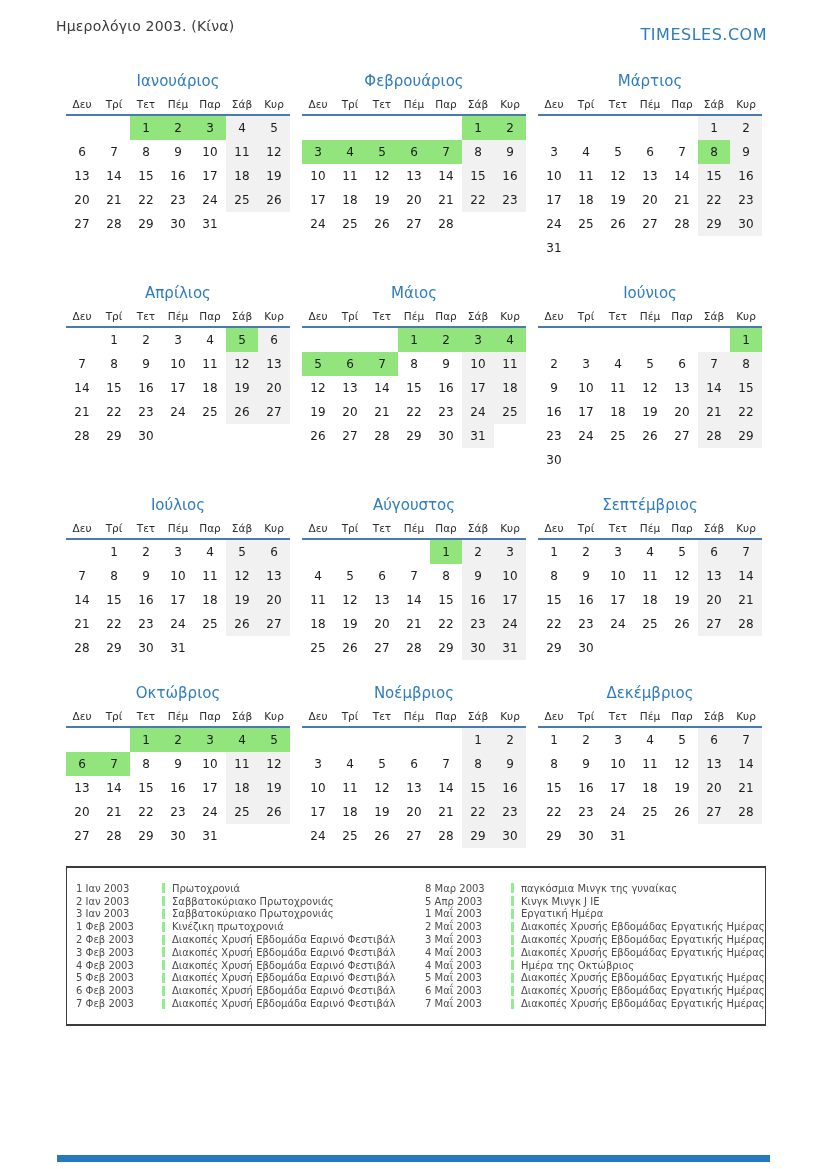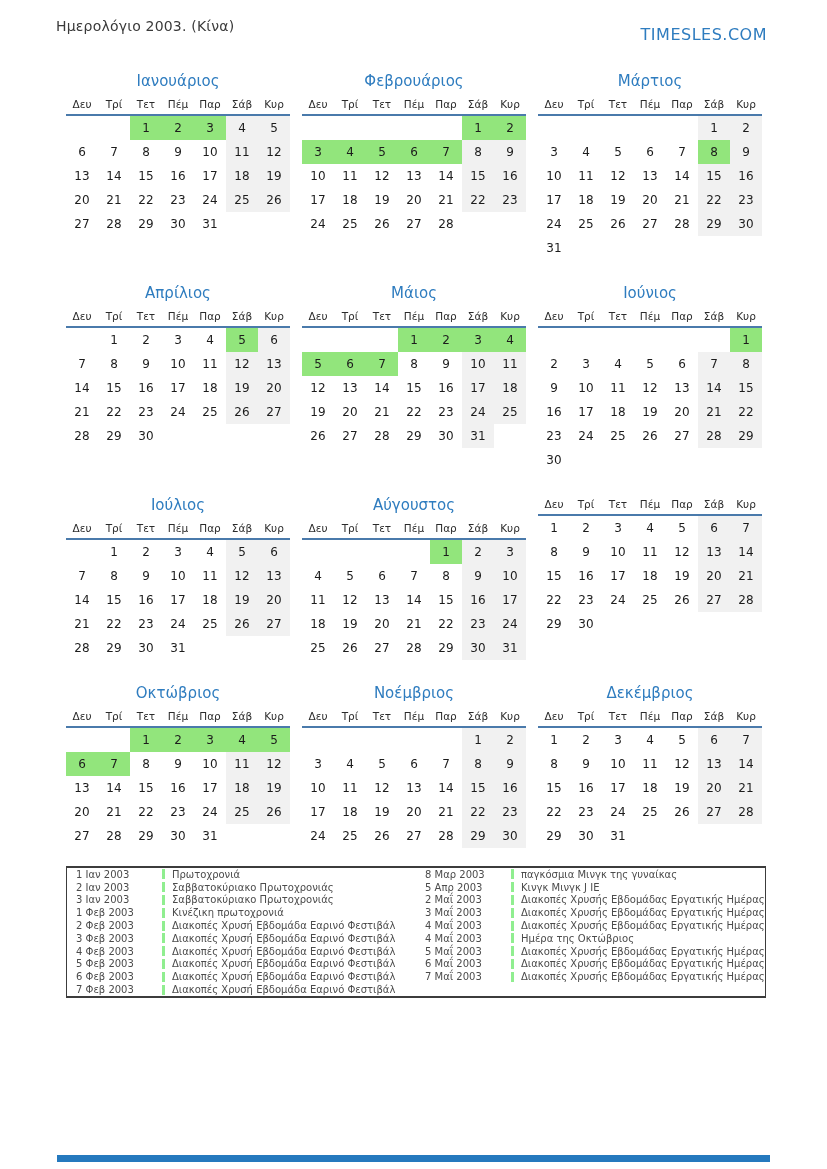--- a/index.html
+++ b/index.html
@@ -26,21 +26,21 @@
   .m-title { text-align:center; color:var(--blue); font-size:15px; height:24px; line-height:22px; }
   .wd-row { display:grid; grid-template-columns:repeat(7,1fr); border-bottom:2px solid var(--line); height:20px; }
   .wd { text-align:center; font-size:10.5px; line-height:20px; color:#2b2b2b; }
   .d-row { display:grid; grid-template-columns:repeat(7,1fr); height:24px; }
   .cell { text-align:center; font-size:12px; line-height:24px; color:var(--ink); }
   .cell.weekend { background:var(--wkend); }
   .cell.holiday { background:var(--green); }
   .legend {
     position:absolute; left:66px; top:866px; width:700px; box-sizing:border-box;
     border:1px solid #3c3c3c; border-top-width:2px; border-bottom-width:2px;
-    padding:0 0; display:grid; grid-template-columns:1fr 1fr; background:#fff;
+    padding:14px 0; display:grid; grid-template-columns:1fr 1fr; background:#fff;
   }
   .lg-row { display:flex; align-items:center; height:12.8px; font-size:10px; color:var(--muted); }
   .lg-date { flex:none; width:86px; padding-left:9px; white-space:nowrap; }
   .lg-bar { flex:none; width:3px; height:10px; background:#90ee90; margin-right:7px; }
   .lg-label { white-space:nowrap; }
   .footer-bar { position:absolute; left:57px; top:1155px; width:713px; height:7px; background:var(--footer); }
 </style>
 </head>
 <body>
 
@@ -517,20 +517,21 @@
           <div class="cell">25</div>
           <div class="cell">26</div>
           <div class="cell">27</div>
           <div class="cell">28</div>
           <div class="cell">29</div>
           <div class="cell weekend">30</div>
           <div class="cell weekend">31</div>
         </div>
       </div>
       <div class="month">
+        <div class="m-title">Σεπτέμβριος</div>
         <div class="wd-row">
           <div class="wd">Δευ</div>
           <div class="wd">Τρί</div>
           <div class="wd">Τετ</div>
           <div class="wd">Πέμ</div>
           <div class="wd">Παρ</div>
           <div class="wd">Σάβ</div>
           <div class="wd">Κυρ</div>
         </div>
         <div class="d-row">
@@ -810,20 +811,25 @@
           <span class="lg-date">8 Μαρ 2003</span>
           <span class="lg-bar" style="background: rgb(144, 238, 144);"></span>
           <span class="lg-label">παγκόσμια Μινγκ της γυναίκας</span>
         </div>
         <div class="lg-row">
           <span class="lg-date">5 Απρ 2003</span>
           <span class="lg-bar" style="background: rgb(144, 238, 144);"></span>
           <span class="lg-label">Κινγκ Μινγκ J IE</span>
         </div>
         <div class="lg-row">
+          <span class="lg-date">1 Μαΐ 2003</span>
+          <span class="lg-bar" style="background: rgb(144, 238, 144);"></span>
+          <span class="lg-label">Εργατική Ημέρα</span>
+        </div>
+        <div class="lg-row">
           <span class="lg-date">2 Μαΐ 2003</span>
           <span class="lg-bar" style="background: rgb(144, 238, 144);"></span>
           <span class="lg-label">Διακοπές Χρυσής Εβδομάδας Εργατικής Ημέρας</span>
         </div>
         <div class="lg-row">
           <span class="lg-date">3 Μαΐ 2003</span>
           <span class="lg-bar" style="background: rgb(144, 238, 144);"></span>
           <span class="lg-label">Διακοπές Χρυσής Εβδομάδας Εργατικής Ημέρας</span>
         </div>
         <div class="lg-row">

